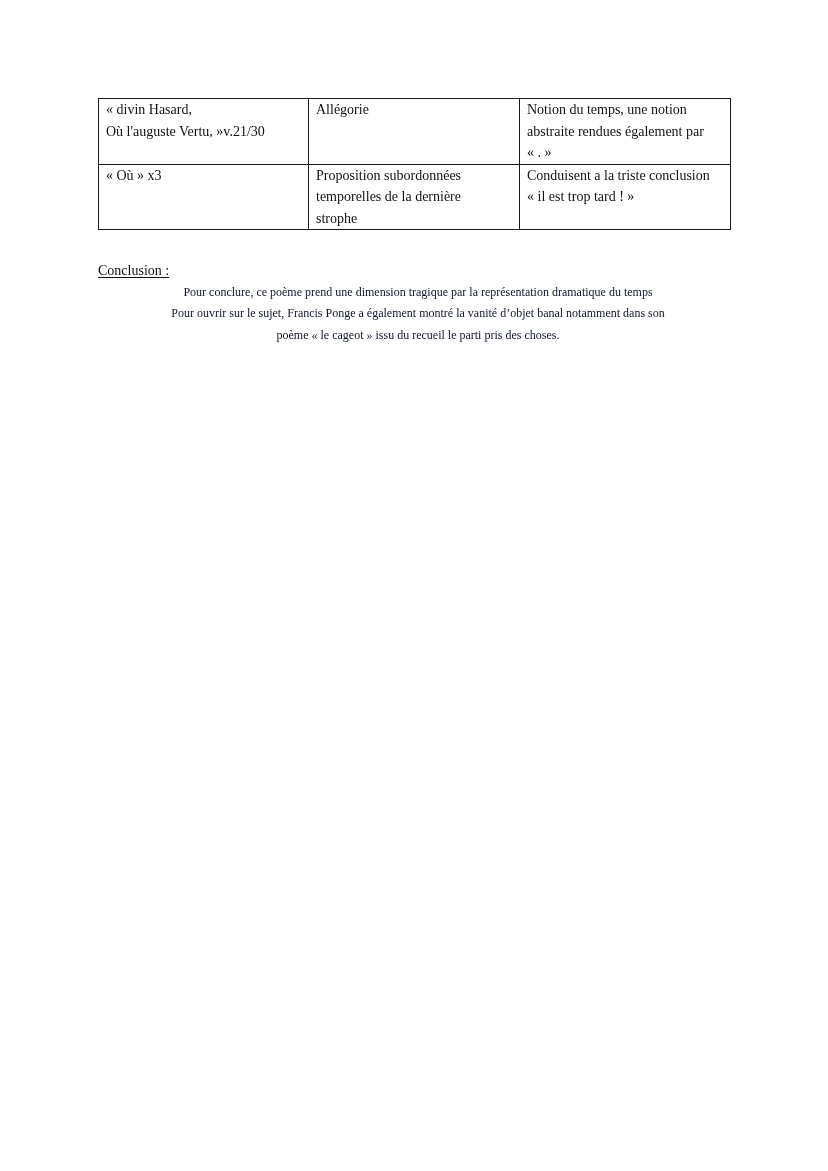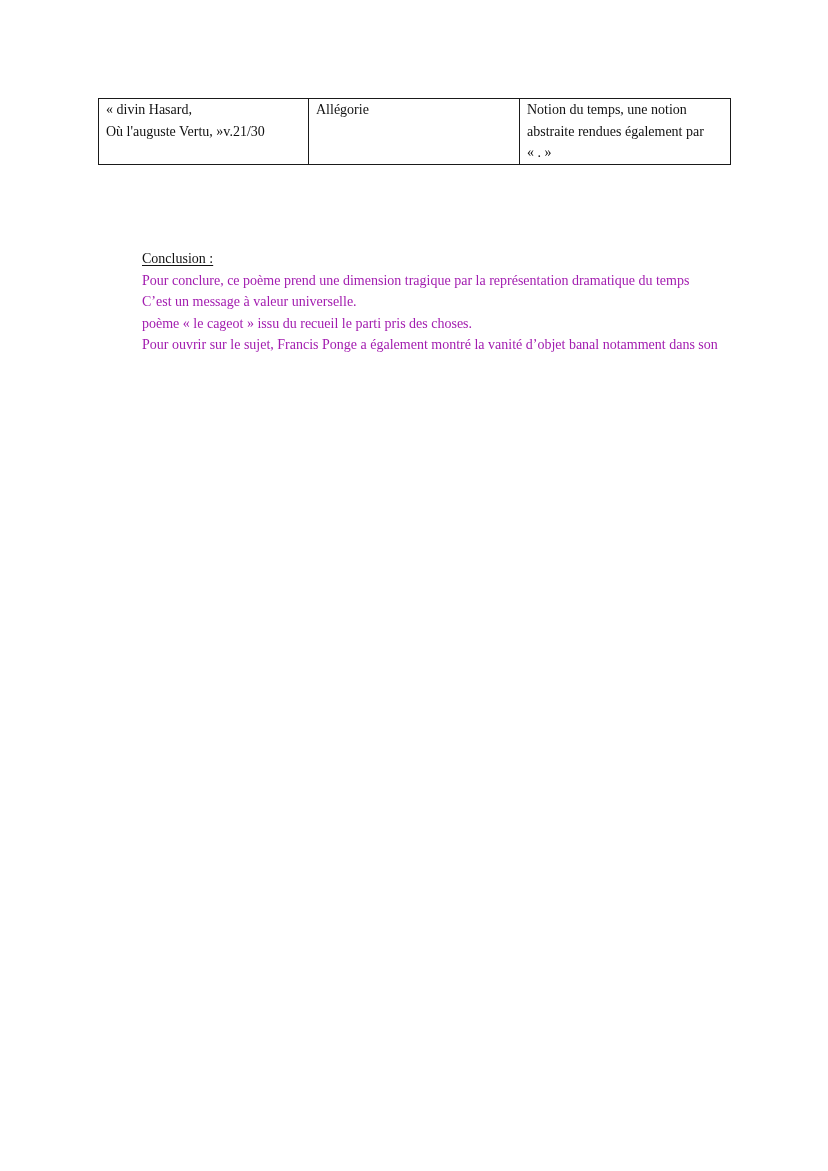--- a/index.html
+++ b/index.html
@@ -36,36 +36,36 @@
     .doc-table col.c1 { width: 210px; }
     .doc-table col.c2 { width: 211px; }
     .doc-table col.c3 { width: 211px; }
     .doc-table tr.row1 td { height: 64px; }
     .doc-table tr.row2 td { height: 64px; }
     .cell-line { display: block; white-space: nowrap; }
 
     .conclusion {
       position: absolute;
       left: 98px;
-      top: 248px;
+      top: 260px;
       width: 640px;
-      margin-left: 44px;
     }
     .conclusion-heading {
       display: inline-block;
       font-size: 14px;
       line-height: 21.5px;
       color: #111111;
       text-decoration: underline;
       text-underline-offset: 2px;
     }
     .conclusion-body {
-      color: #a21caf;
-      font-size: 14px;
+      color: #0f172a;
+      font-size: 12px;
       line-height: 21.5px;
+      text-align: center;
     }
     .body-line {
       display: block;
       white-space: nowrap;
     }
   </style>
 </head>
 <body>
 
 <table class="doc-table">
@@ -82,24 +82,37 @@
       </td>
       <td>
         <span class="cell-line">Allégorie</span>
       </td>
       <td>
         <span class="cell-line">Notion du temps, une notion</span>
         <span class="cell-line">abstraite rendues également par</span>
         <span class="cell-line">« . »</span>
       </td>
     </tr>
+    <tr class="row2">
+      <td>
+        <span class="cell-line">« Où » x3</span>
+      </td>
+      <td>
+        <span class="cell-line">Proposition subordonnées</span>
+        <span class="cell-line">temporelles de la dernière</span>
+        <span class="cell-line">strophe</span>
+      </td>
+      <td>
+        <span class="cell-line">Conduisent a la triste conclusion</span>
+        <span class="cell-line">« il est trop tard ! »</span>
+      </td>
+    </tr>
   </tbody>
 </table>
 
 <section class="conclusion">
   <div class="conclusion-heading">Conclusion :</div>
   <div class="conclusion-body">
     <span class="body-line">Pour conclure, ce poème prend une dimension tragique par la représentation dramatique du temps</span>
-    <span class="body-line">C’est un message à valeur universelle.</span>
+    <span class="body-line">Pour ouvrir sur le sujet, Francis Ponge a également montré la vanité d’objet banal notamment dans son</span>
     <span class="body-line">poème « le cageot » issu du recueil le parti pris des choses.</span>
-    <span class="body-line">Pour ouvrir sur le sujet, Francis Ponge a également montré la vanité d’objet banal notamment dans son</span>
   </div>
 </section>
 
 </body></html>

